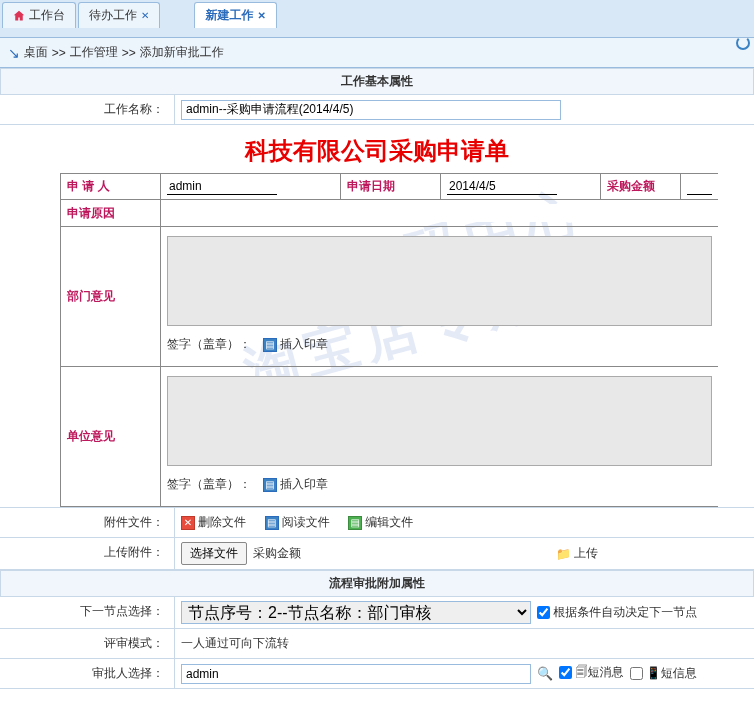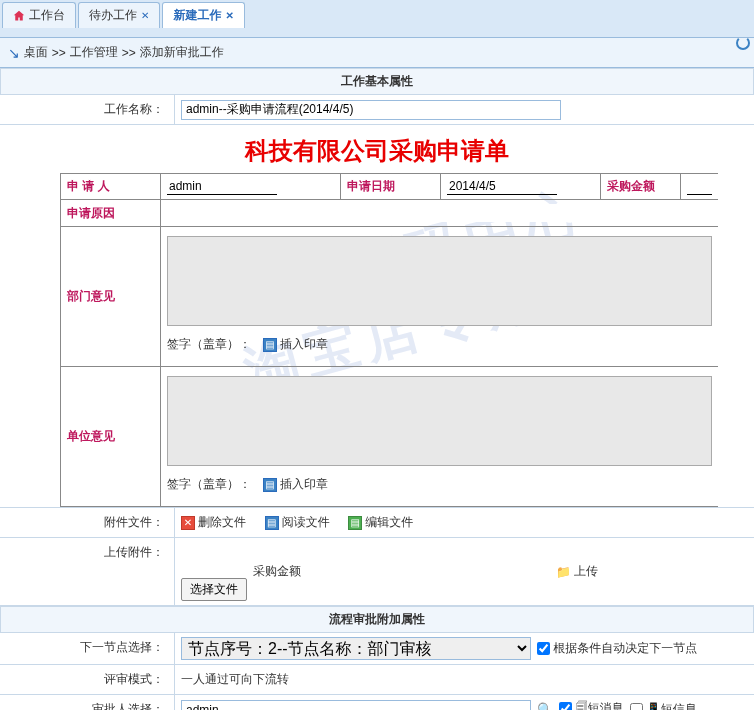--- a/index.html
+++ b/index.html
@@ -1,19 +1,19 @@
 <!DOCTYPE html>
 <html><head>
 <meta charset="utf-8">
 <style>
 * { box-sizing: border-box; margin: 0; padding: 0; }
 body { font-family: "Microsoft YaHei", SimSun, Arial, sans-serif; font-size: 12px; color: #333; background: #fff; width: 754px; position: relative; }
 .tabs { display: flex; background: #d9e8f7; border-bottom: 1px solid #99bbdd; padding: 2px 2px 9px 2px; }
 .tab { padding: 4px 10px; border: 1px solid #99bbdd; border-bottom: none; background: #ecf4fc; margin-right: 2px; border-radius: 3px 3px 0 0; display: flex; align-items: center; gap: 4px; cursor: pointer; }
-.tab.active { background: #fff; font-weight: bold; color: #2a6bbb; }
+.tab.active { background: #fff; font-weight: bold; color: #2a6bbb; margin-left: 32px; }
 .tab .close { color: #2a6bbb; font-size: 10px; cursor: pointer; }
 .home-ico { width: 12px; height: 12px; display: inline-block; }
 .breadcrumb { background: #ecf4fc; border-bottom: 1px solid #99bbdd; padding: 6px 8px; display: flex; align-items: center; gap: 4px; }
 .arrow-ico { color: #2a6bbb; font-size: 14px; }
 .section-title { background: #f0f6fc; border: 1px solid #c8d8e8; text-align: center; padding: 4px; font-weight: bold; }
 .form-row { display: flex; border-bottom: 1px solid #c8d8e8; }
 .form-label { width: 175px; text-align: right; padding: 6px 10px 6px 0; background: #fff; border-right: 1px solid #c8d8e8; }
 .form-field { flex: 1; padding: 4px 6px; display: flex; align-items: center; gap: 6px; }
 .text-input { border: 1px solid #99bbdd; padding: 2px 4px; font-size: 12px; }
 .wide { width: 380px; }
@@ -23,21 +23,21 @@
 .inner-table .hdr { color: #be185d; font-weight: bold; }
 .underline-input { border: none; border-bottom: 1px solid #000; padding: 1px 2px; font-size: 12px; background: transparent; }
 .opinion-row td { vertical-align: middle; }
 .opinion-box { background: #e8e8e8; border: 1px solid #aaa; width: 100%; height: 90px; margin-bottom: 8px; }
 .sig-line { display: flex; align-items: center; gap: 12px; padding: 2px 0 4px 0; }
 .ico-btn { display: inline-flex; align-items: center; gap: 3px; cursor: pointer; }
 .square-ico { width: 14px; height: 14px; display: inline-flex; align-items: center; justify-content: center; font-size: 10px; border: 1px solid #888; }
 .red-x { background: #e74c3c; color: #fff; border-color: #c0392b; }
 .blue-e { background: #3b82c4; color: #fff; border-color: #2a6bbb; }
 .green-e { background: #4caf50; color: #fff; border-color: #3d8b40; }
-.btn { border: 1px solid #888; background: #f4f4f4; padding: 2px 8px; cursor: pointer; font-size: 12px; border-radius: 2px; margin-top: 36px; }
+.btn { border: 1px solid #888; background: #f4f4f4; padding: 2px 8px; cursor: pointer; font-size: 12px; border-radius: 2px; }
 select.sel { border: 1px solid #99bbdd; padding: 1px 2px; font-size: 16px; width: 350px; }
 .chk { vertical-align: middle; }
 .search-ico { font-size: 13px; }
 .watermark { position: absolute; top: 220px; left: 230px; font-size: 54px; color: rgba(120,150,210,0.2); transform: rotate(-15deg); pointer-events: none; font-weight: bold; letter-spacing: 8px; z-index: 0; line-height: 1.3; }
 .main { position: relative; z-index: 1; }
 .loading-circle { position: absolute; right: 4px; top: 36px; width: 14px; height: 14px; border: 2px solid #3b82c4; border-top-color: transparent; border-radius: 50%; }
 </style>
 </head>
 <body>
 

